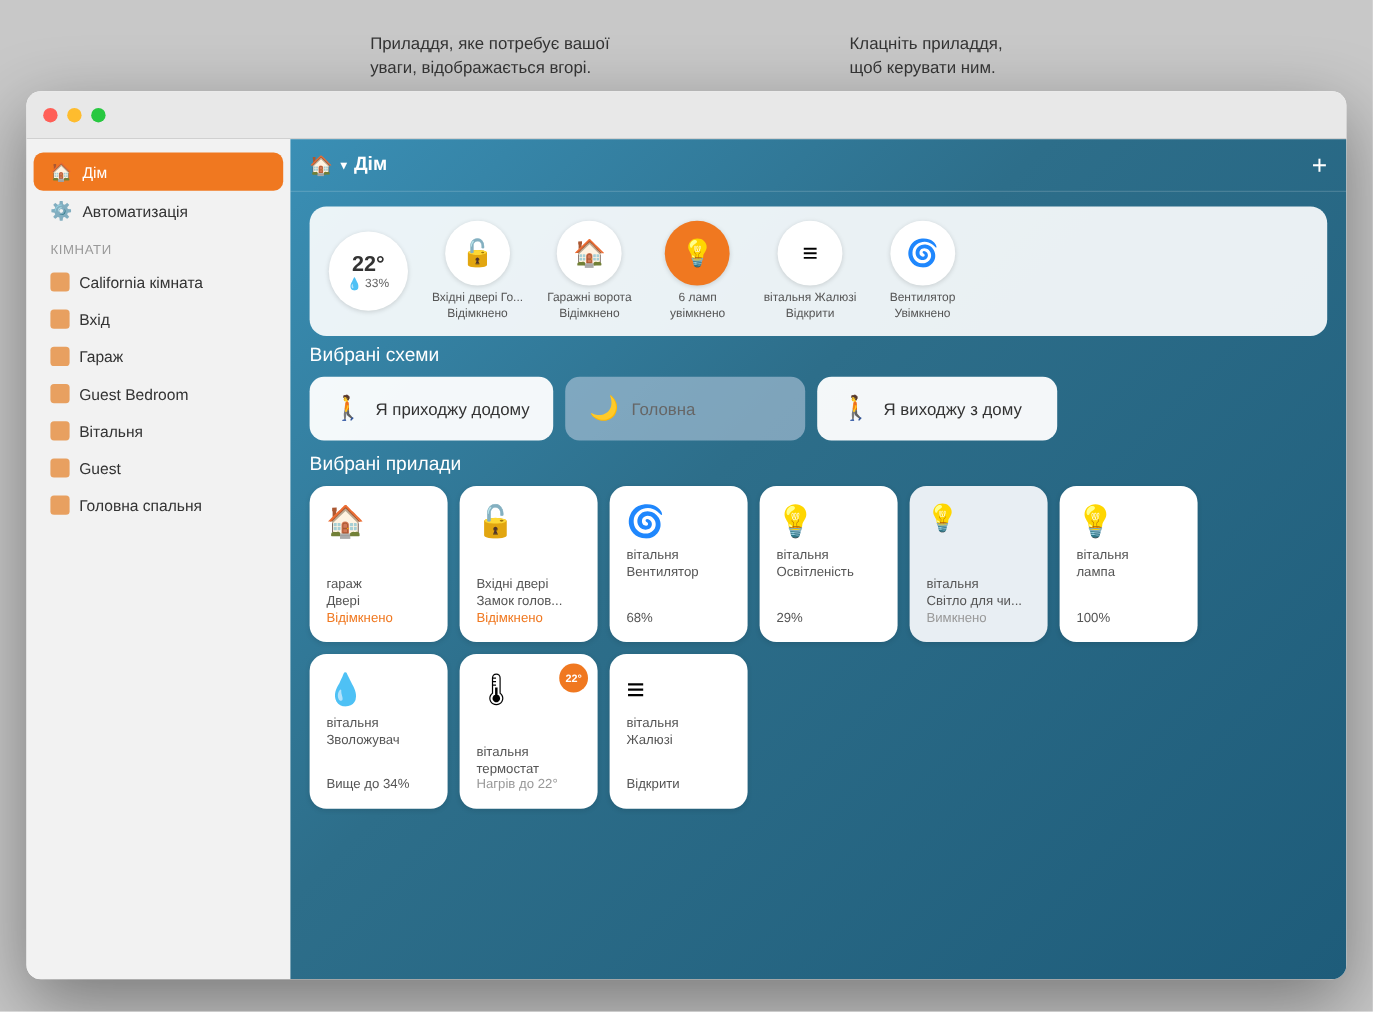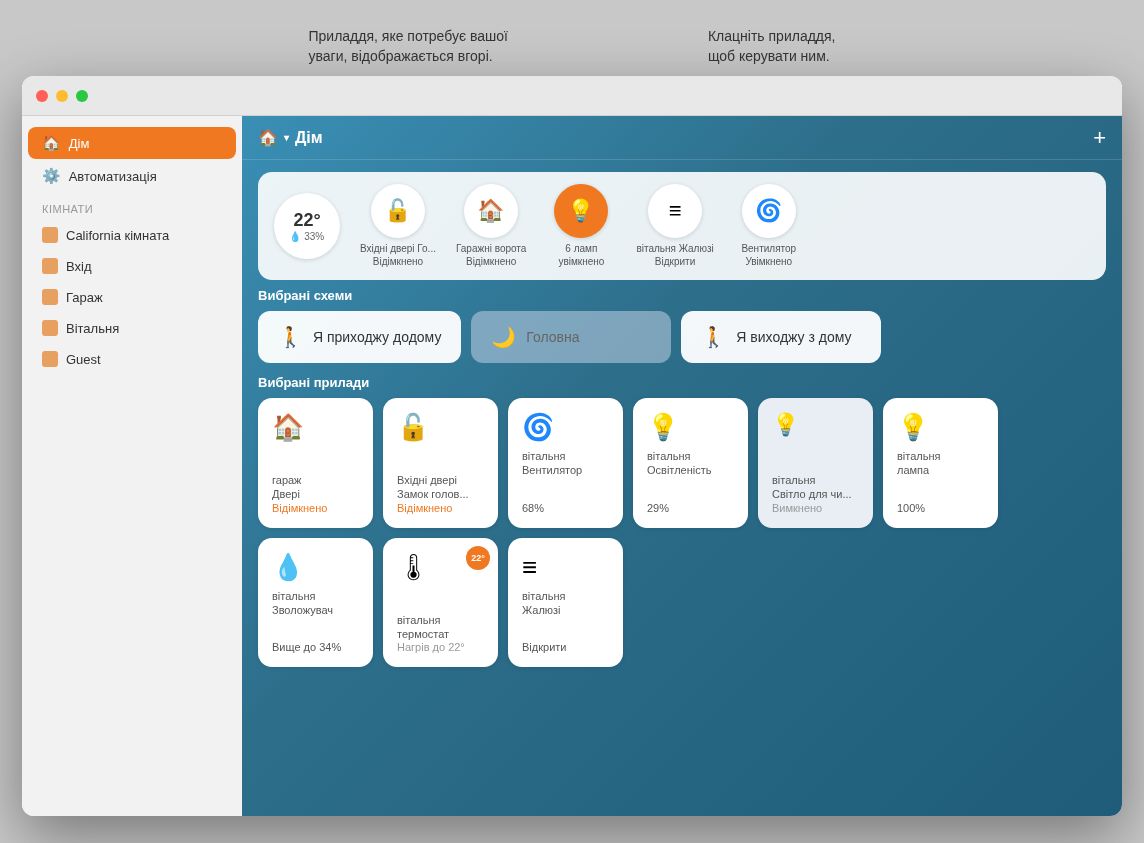--- a/index.html
+++ b/index.html
@@ -185,22 +185,22 @@
       color: #555;
       text-align: center;
       line-height: 1.3;
     }
 
     
     .section {
       padding: 0 16px 12px;
     }
     .section-title {
-      font-size: 13px;
-      font-weight: 700;
+      font-size: 16px;
+      font-weight: 400;
       color: #fff;
       margin-bottom: 8px;
     }
 
     
     .scenes-grid {
       display: flex;
       gap: 10px;
       flex-wrap: wrap;
     }
@@ -288,25 +288,33 @@
         <div class="sidebar-item">
           <div class="room-icon" style="background:#e8a060;"></div>
           <span>Вхід</span>
         </div>
         <div class="sidebar-item">
           <div class="room-icon" style="background:#e8a060;"></div>
           <span>Гараж</span>
         </div>
         <div class="sidebar-item">
           <div class="room-icon" style="background:#e8a060;"></div>
+          <span>Guest Bedroom</span>
+        </div>
+        <div class="sidebar-item">
+          <div class="room-icon" style="background:#e8a060;"></div>
           <span>Вітальня</span>
         </div>
         <div class="sidebar-item">
           <div class="room-icon" style="background:#e8a060;"></div>
           <span>Guest</span>
+        </div>
+        <div class="sidebar-item">
+          <div class="room-icon" style="background:#e8a060;"></div>
+          <span>Головна спальня</span>
         </div>
 
       </div>
 
       <div class="content">
 
         <div class="content-header">
           <div class="content-header-title">
             <span>🏠</span>
             <span style="font-size:10px;">▾</span>

